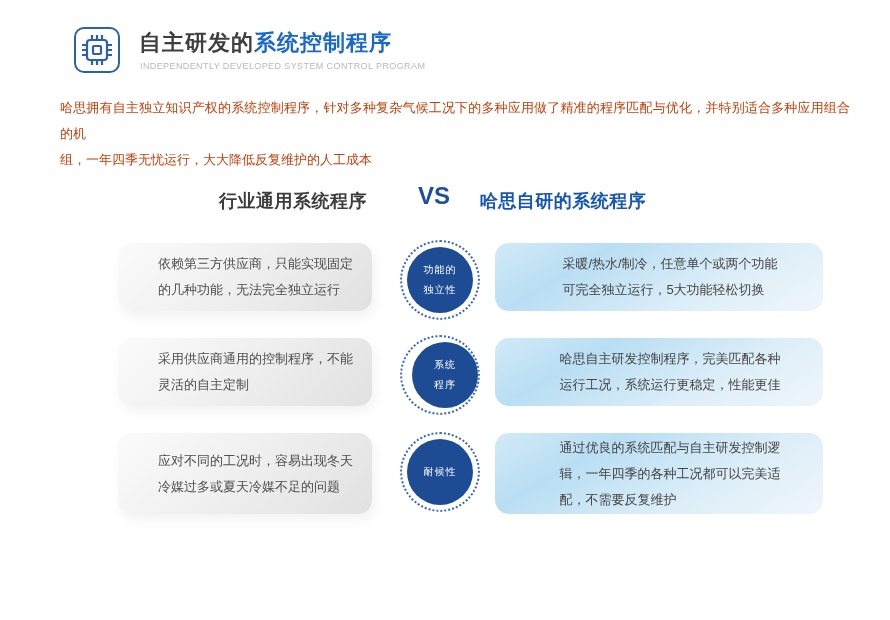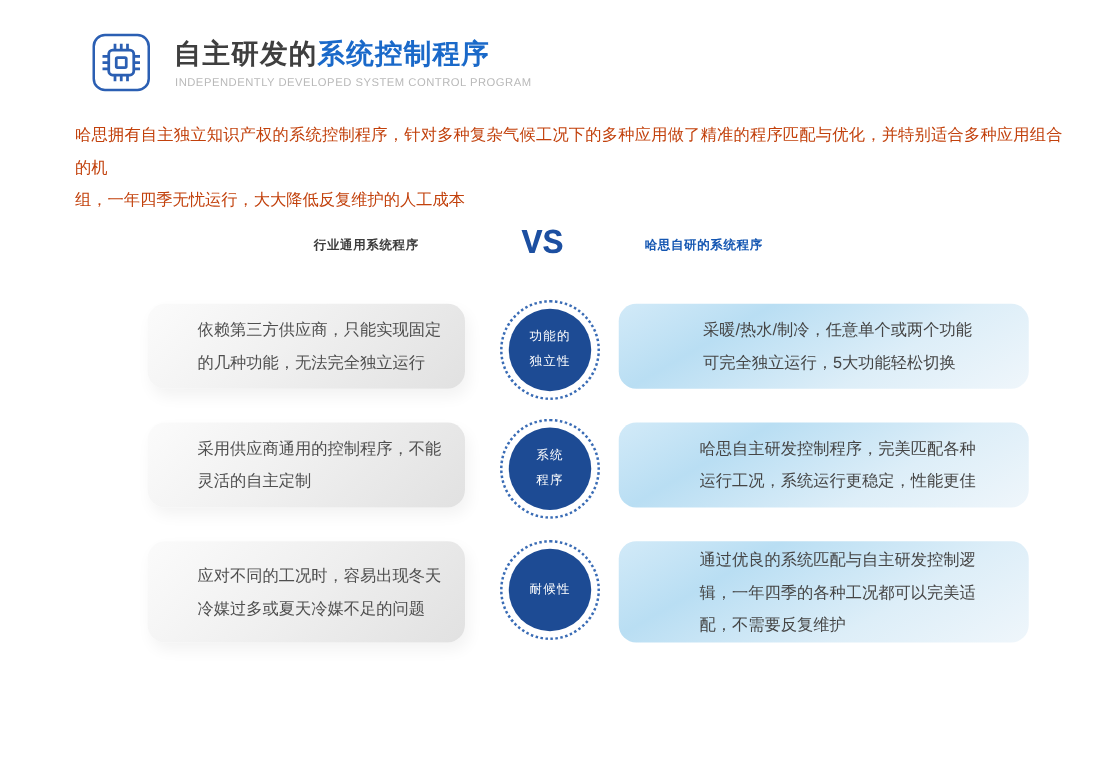--- a/index.html
+++ b/index.html
@@ -32,27 +32,27 @@
   
   .intro {
     position:absolute; left:60px; top:95px; width:790px;
     font-size:13px; line-height:26px; color:#c2410c;
     white-space:pre-line; text-align:justify;
   }
 
   
   .col-header {
     position:absolute; top:189px; width:240px; text-align:center;
-    font-size:10px; font-weight:700; letter-spacing:0.5px; white-space:nowrap;
+    font-size:18px; font-weight:700; letter-spacing:0.5px; white-space:nowrap;
   }
   .col-header.left  { left:173px; color:#3d3d3d; }
   .col-header.right { left:443px; color:#1557b2; }
   .vs-label {
     position:absolute; left:384px; top:178px; width:100px; text-align:center;
-    font-size:28px; font-weight:800; color:#1c4fa1; line-height:36px;font-family:Liberation Mono, monospace;
+    font-size:24px; font-weight:800; color:#1c4fa1; line-height:36px;
   }
 
   
   .con-box, .pro-box {
     position:absolute; border-radius:14px;
     display:flex; align-items:center;
     font-size:13px; line-height:26px;
   }
   .con-box {
     left:118px; width:254px; padding-left:40px; color:#4f4f4f;
@@ -68,21 +68,21 @@
   .row1 .con-box, .row1 .pro-box { top:243px; height:68px; }
   .row2 .con-box, .row2 .pro-box { top:338px; height:68px; }
   .row3 .con-box, .row3 .pro-box { top:433px; height:81px; }
 
   .badge-ring {
     position:absolute; left:400px; width:80px; height:80px;
     border:2px dotted #3a6cb5; border-radius:50%;
     display:flex; align-items:center; justify-content:center;
   }
   .row1 .badge-ring { top:240px; }
-  .row2 .badge-ring { top:335px; }
+  .row2 .badge-ring { top:335px;justify-content:flex-end; }
   .row3 .badge-ring { top:432px; }
   .badge-circle {
     width:66px; height:66px; border-radius:50%; background:#1d4b94;
     display:flex; align-items:center; justify-content:center;
   }
   .badge-text {
     color:#ffffff; font-size:10px; line-height:20px; letter-spacing:1px;
     font-weight:500; text-align:center; white-space:pre-line;
   }
   .box-text { white-space:pre-line; }

